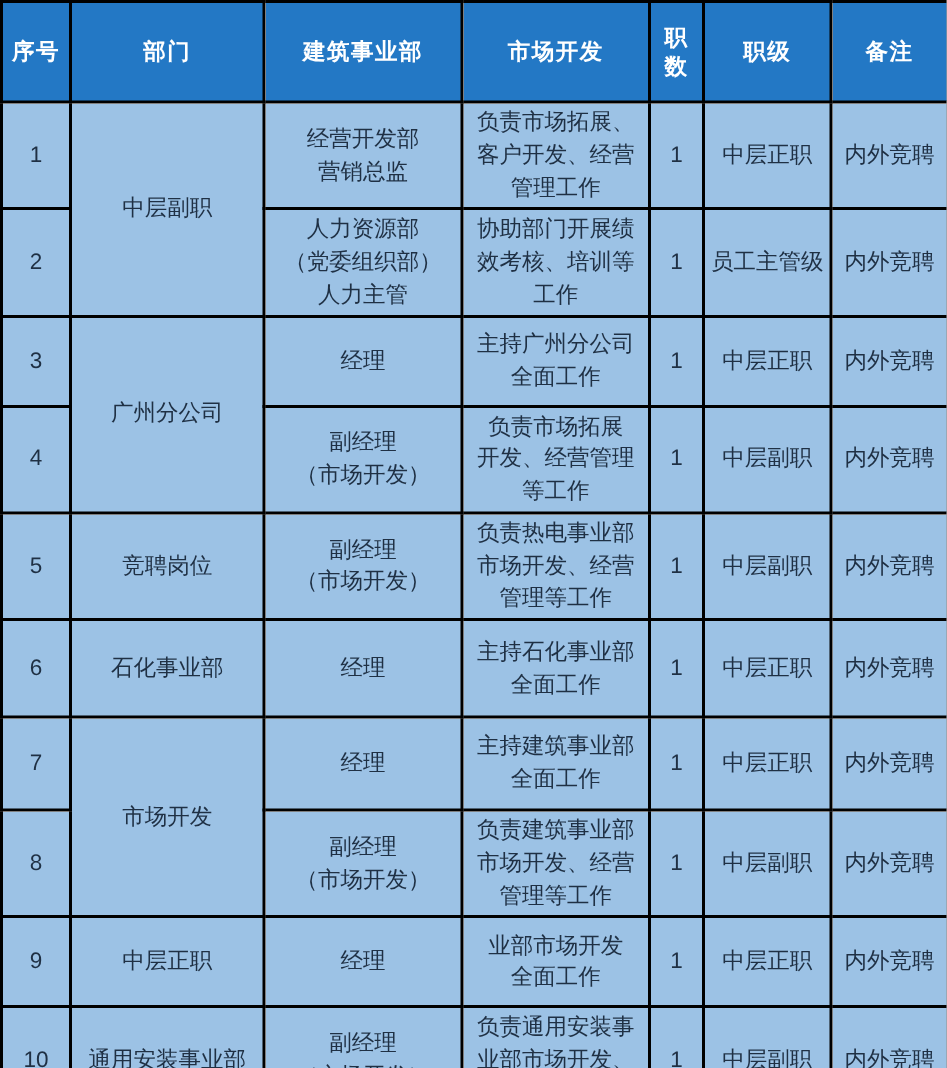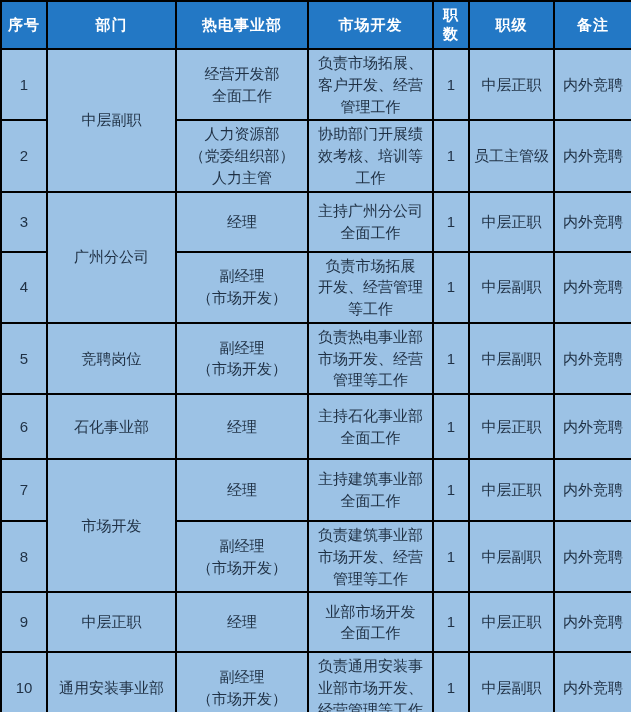--- a/index.html
+++ b/index.html
@@ -34,21 +34,21 @@
     font-weight: bold;
     letter-spacing: 1px;
   }
   table.recruit td {
     background: #9CC2E5;
     color: #1F3044;
     font-size: 15px;
     line-height: 1.45;
     white-space: pre-line;
   }
-  tr.hdr   { height: 48px; padding-left: 32px; }
+  tr.hdr   { height: 67px; padding-left: 32px; }
   tr.r1    { height: 62px; }
   tr.r2    { height: 66px; }
   tr.r3    { height: 60px; }
   tr.r4    { height: 66px; }
   tr.r5    { height: 60px; }
   tr.r6    { height: 65px; }
   tr.r7    { height: 62px; }
   tr.r8    { height: 67px; }
   tr.r9    { height: 60px; }
   tr.r10   { height: 63px; }
@@ -64,33 +64,33 @@
       <col style="width:132px">
       <col style="width:125px">
       <col style="width:36px">
       <col style="width:85px">
       <col style="width:78px">
     </colgroup>
     <thead>
       <tr class="hdr">
         <th>序号</th>
         <th>部门</th>
-        <th>热电事业部</th>
+        <th>建筑事业部</th>
         <th>市场开发</th>
         <th>职数</th>
         <th>职级</th>
         <th>备注</th>
       </tr>
     </thead>
     <tbody>
       <tr class="r1">
         <td>1</td>
         <td rowspan="2">中层副职</td>
         <td>经营开发部
-全面工作</td>
+营销总监</td>
         <td>负责市场拓展、
 客户开发、经营
 管理工作</td>
         <td>1</td>
         <td>中层正职</td>
         <td>内外竞聘</td>
       </tr>
       <tr class="r2">
         <td>2</td>
         <td>人力资源部

